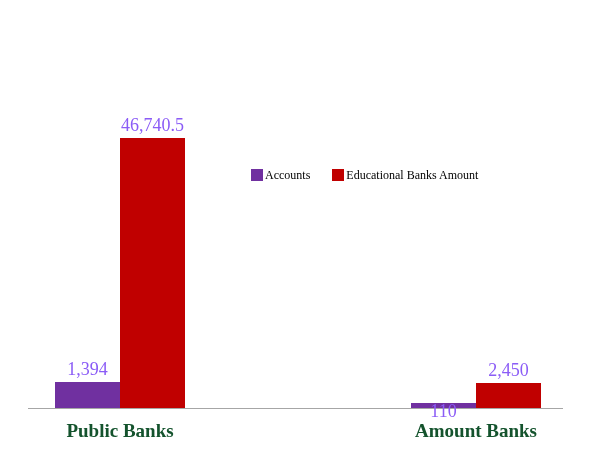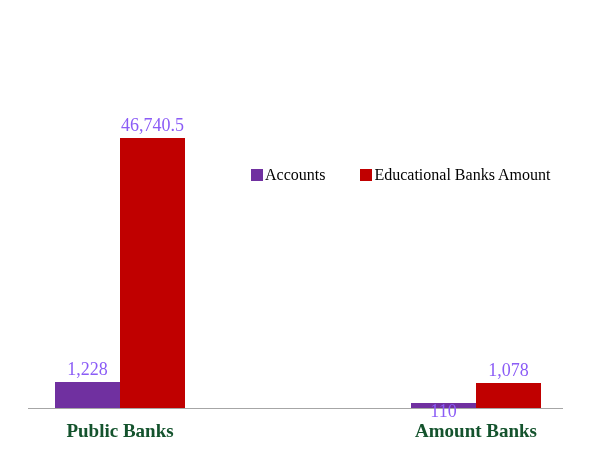--- a/index.html
+++ b/index.html
@@ -23,22 +23,22 @@
     font-size: 22px;
     line-height: 35px;
     color: #000000;
   }
   .legend {
     position: absolute;
     top: 165px;
     left: 251px;
     display: flex;
     align-items: center;
-    gap: 35px;
-    font-size: 16px;
+    gap: 22px;
+    font-size: 12px;
     line-height: 20px;
   }
   .legend-item { display: flex; align-items: center; }
   .swatch {
     width: 12px;
     height: 12px;
     display: inline-block;
     margin-right: 2px;
     flex: 0 0 auto;
   }
@@ -76,24 +76,24 @@
     </div>
     <div class="legend-item">
       <span class="swatch" style="background: rgb(192, 0, 0);"></span>
       <span>Educational Banks Amount</span>
     </div>
   </div>
 
   <div class="plot">
       <div class="axis-line" style="left: 28px; top: 408px; width: 535px; background: rgb(166, 166, 166);"></div>
       <div class="bar" style="left: 55px; top: 382px; width: 65px; height: 26px; background: rgb(112, 48, 160);"></div>
-      <div class="value-label" style="left: 27.5px; top: 359px; width: 120px;">1,228</div>
+      <div class="value-label" style="left: 27.5px; top: 359px; width: 120px;">1,394</div>
       <div class="bar" style="left: 120px; top: 138px; width: 65px; height: 270px; background: rgb(192, 0, 0);"></div>
       <div class="value-label" style="left: 92.5px; top: 115px; width: 120px;">46,740.5</div>
       <div class="cat-label" style="left: 30px; top: 420px; width: 180px;">Public Banks</div>
       <div class="bar" style="left: 411px; top: 403px; width: 65px; height: 5px; background: rgb(112, 48, 160);"></div>
       <div class="value-label" style="left: 383.5px; top: 401px; width: 120px;">110</div>
       <div class="bar" style="left: 476px; top: 383px; width: 65px; height: 25px; background: rgb(192, 0, 0);"></div>
-      <div class="value-label" style="left: 448.5px; top: 360px; width: 120px;">1,078</div>
+      <div class="value-label" style="left: 448.5px; top: 360px; width: 120px;">2,450</div>
       <div class="cat-label" style="left: 386px; top: 420px; width: 180px;">Amount Banks</div>
     </div>
 
 </div>
 
 </body></html>

